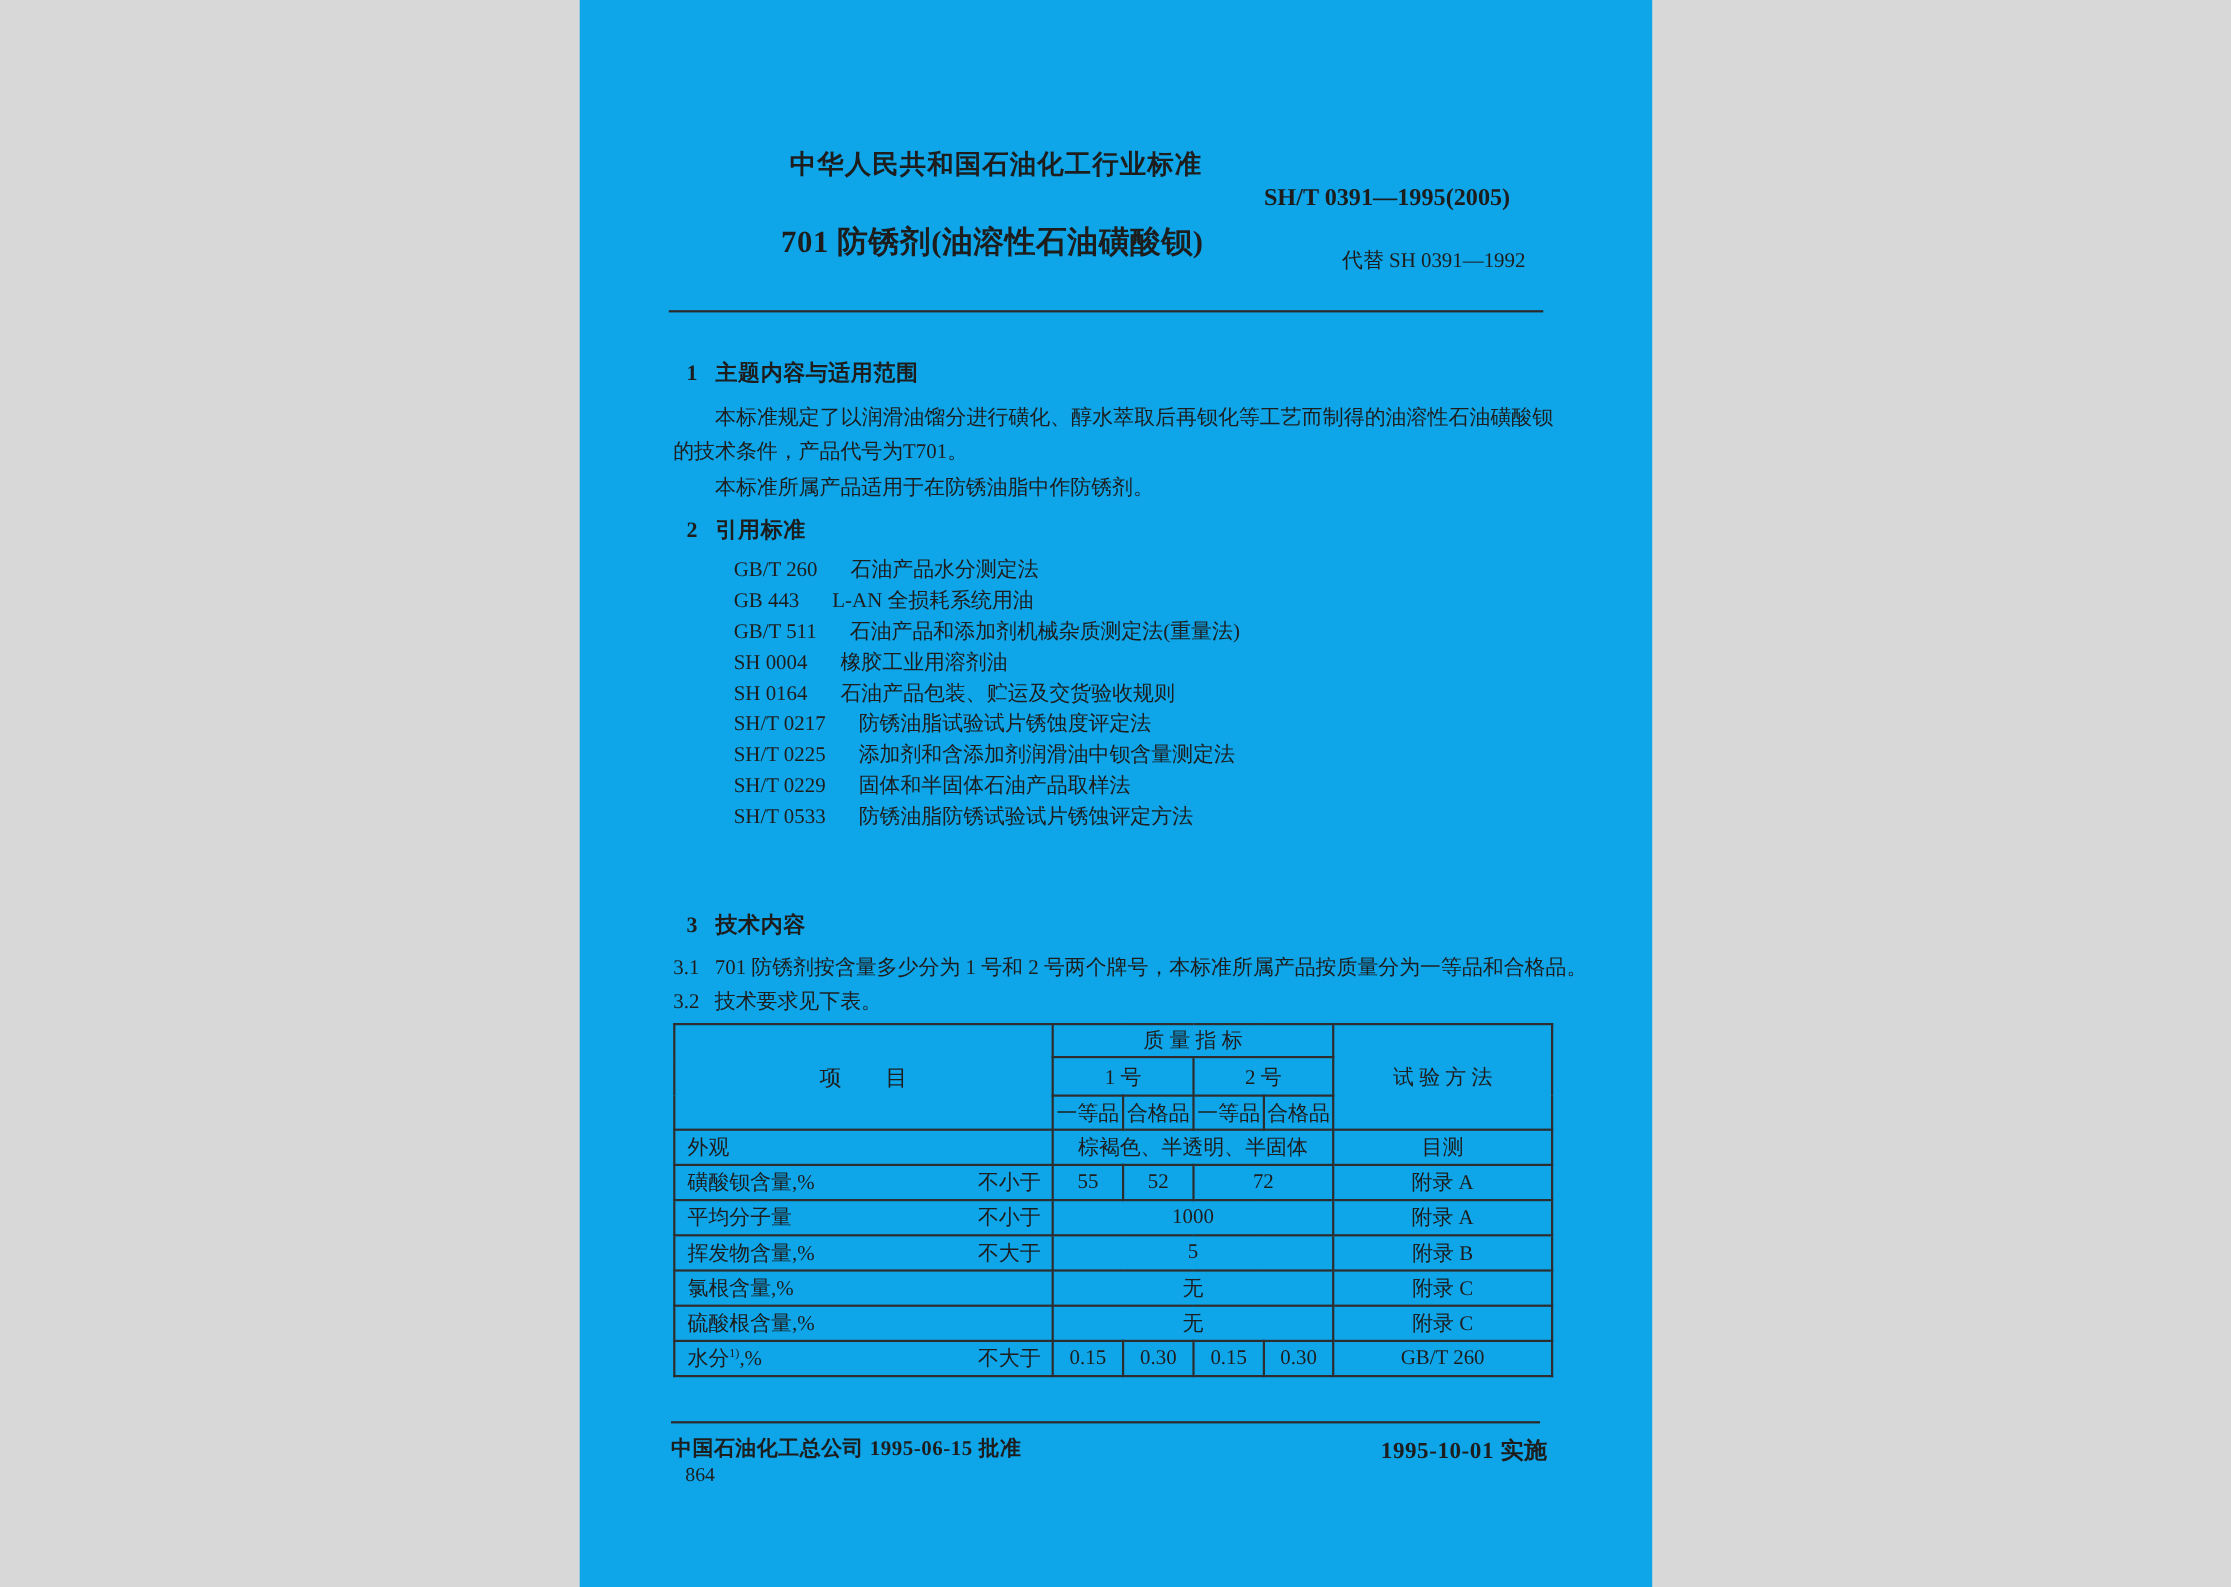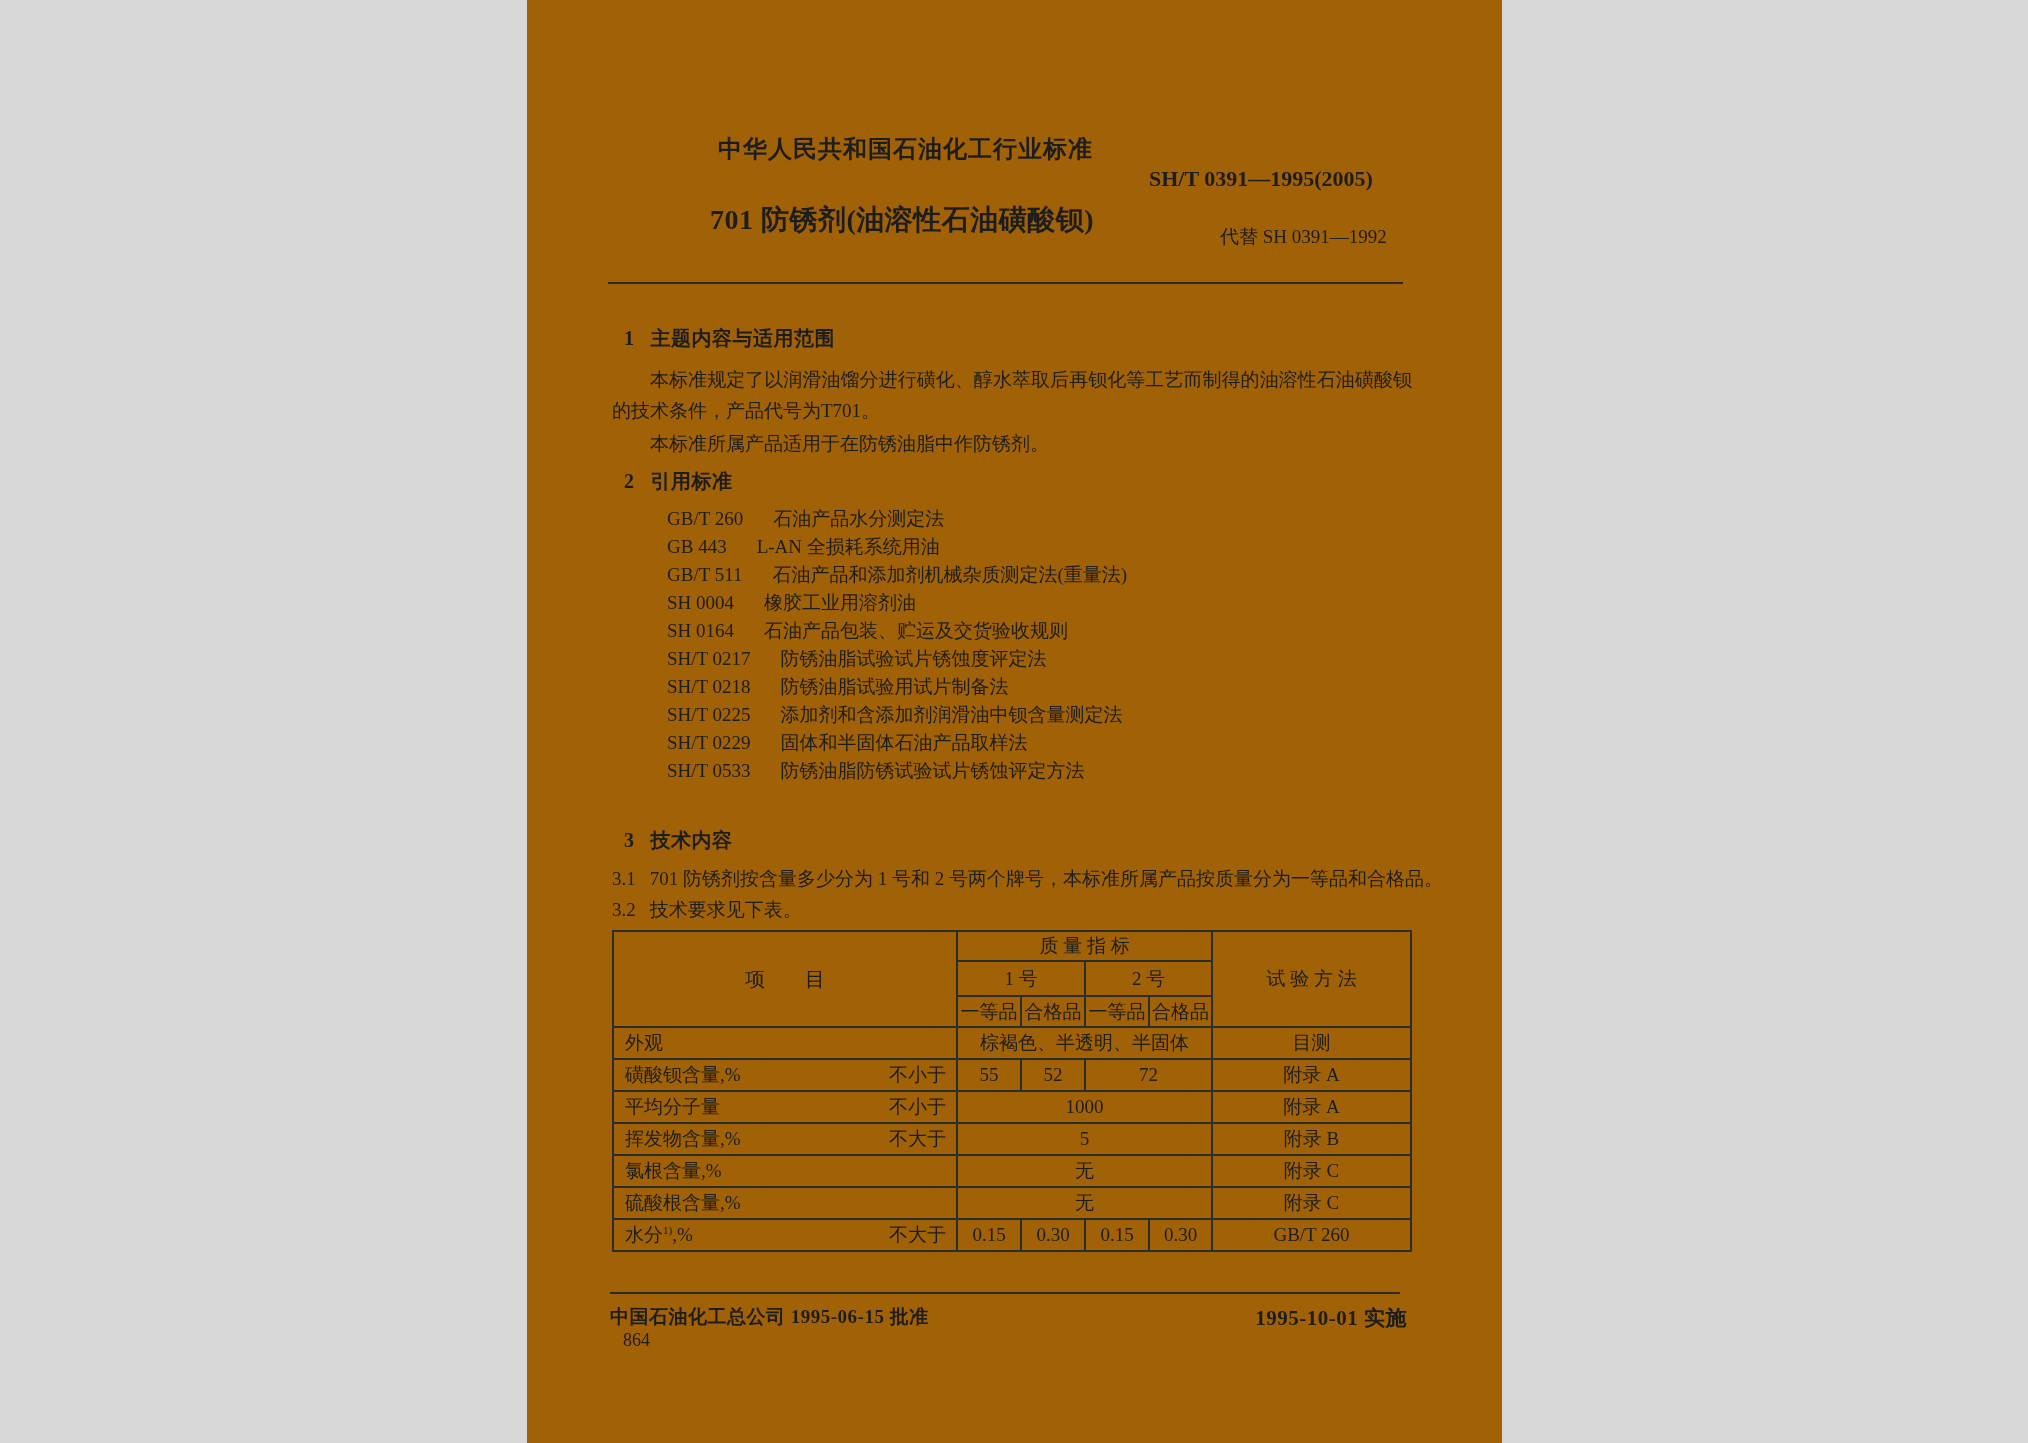--- a/index.html
+++ b/index.html
@@ -7,21 +7,21 @@
     width: 2028px; height: 1443px;
     background: #d8d8d8;
     position: relative;
     font-family: "Liberation Serif", serif;
     color: #1d1d1d;
     -webkit-font-smoothing: antialiased;
   }
   .paper {
     position: absolute; left: 527px; top: 0;
     width: 975px; height: 1443px;
-    background: #a16207;
+    background: #0ea5e9;
   }
   .abs { position: absolute; }
 
   
   .std-class   { left: 191px; top: 133px; font-size: 24px; font-weight: bold; letter-spacing: 1px; }
   .std-number  { left: 622px; top: 166px; font-size: 22px; font-weight: bold; }
   .doc-title   { left: 183px; top: 201px; font-size: 28px; font-weight: bold; letter-spacing: 0.5px; }
   .replaces    { left: 693px; top: 224px; font-size: 19px; }
   .head-rule   { left: 81px;  top: 282px; width: 795px; height: 2px; background: #2a2a2a; }
 
@@ -98,21 +98,20 @@
   <div class="abs sec-heading h2">
     <span class="num">2</span><span>引用标准</span>
   </div>
   <div class="abs refs">
     <div class="ref-line"><span class="ref-code">GB/T 260</span><span>石油产品水分测定法</span></div>
     <div class="ref-line"><span class="ref-code">GB 443</span><span>L-AN 全损耗系统用油</span></div>
     <div class="ref-line"><span class="ref-code">GB/T 511</span><span>石油产品和添加剂机械杂质测定法(重量法)</span></div>
     <div class="ref-line"><span class="ref-code">SH 0004</span><span>橡胶工业用溶剂油</span></div>
     <div class="ref-line"><span class="ref-code">SH 0164</span><span>石油产品包装、贮运及交货验收规则</span></div>
     <div class="ref-line"><span class="ref-code">SH/T 0217</span><span>防锈油脂试验试片锈蚀度评定法</span></div>
-    <div class="ref-line"><span class="ref-code">SH/T 0218</span><span>防锈油脂试验用试片制备法</span></div>
     <div class="ref-line"><span class="ref-code">SH/T 0225</span><span>添加剂和含添加剂润滑油中钡含量测定法</span></div>
     <div class="ref-line"><span class="ref-code">SH/T 0229</span><span>固体和半固体石油产品取样法</span></div>
     <div class="ref-line"><span class="ref-code">SH/T 0533</span><span>防锈油脂防锈试验试片锈蚀评定方法</span></div>
   </div>
 
   <div class="abs sec-heading h3">
     <span class="num">3</span><span>技术内容</span>
   </div>
   <div class="abs clause c31">
     <span class="num">3.1</span><span>701 防锈剂按含量多少分为 1 号和 2 号两个牌号，本标准所属产品按质量分为一等品和合格品。</span>

